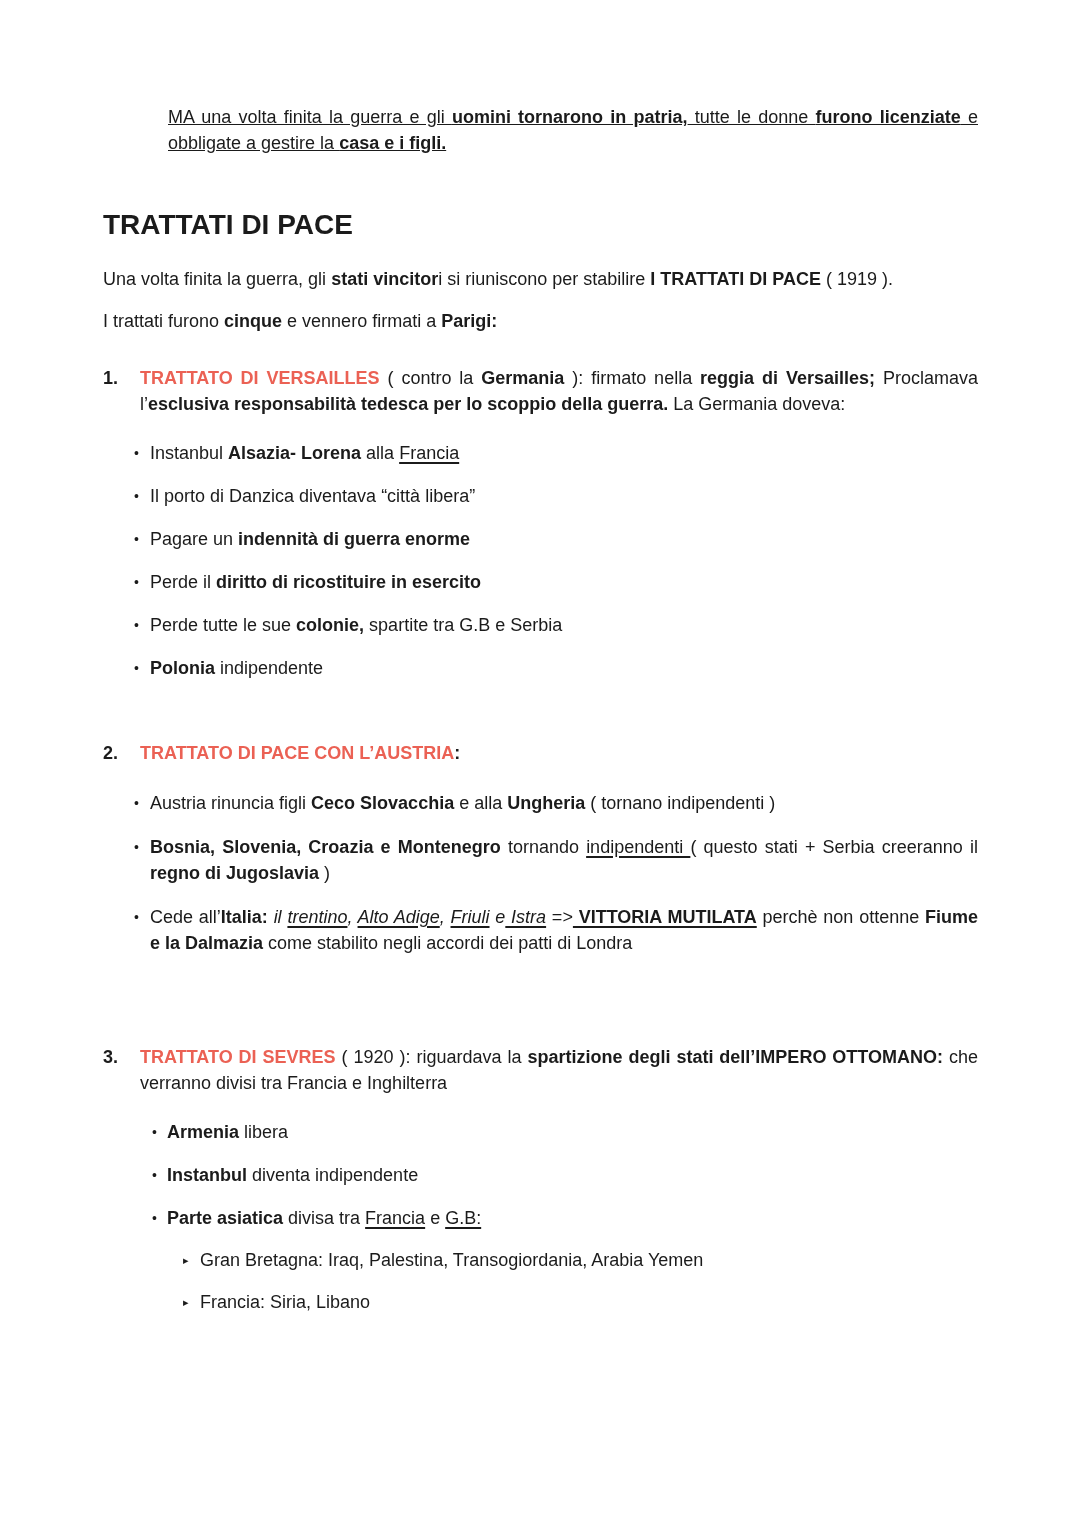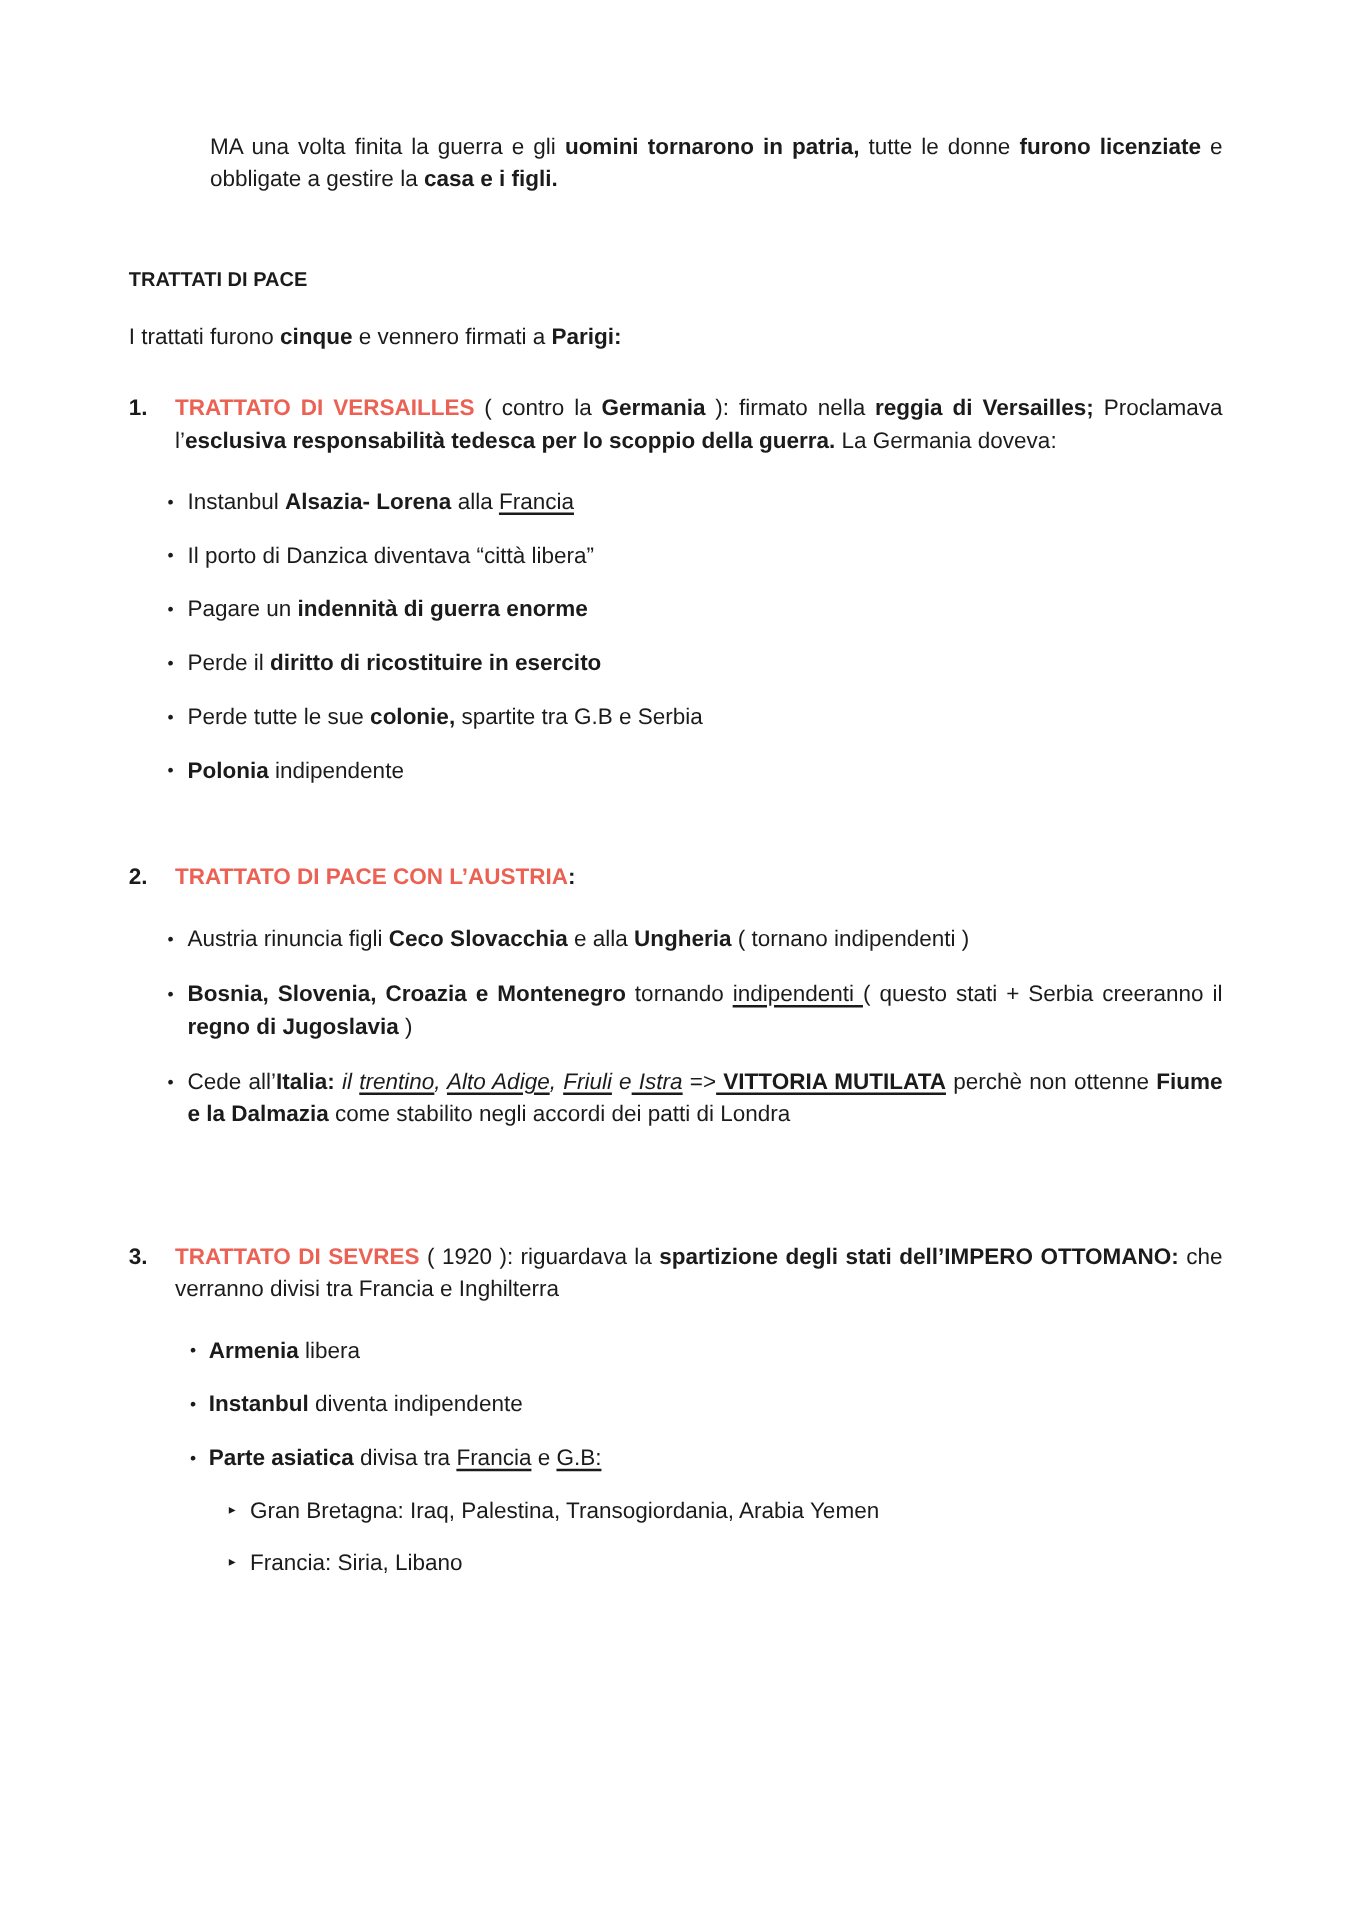--- a/index.html
+++ b/index.html
@@ -17,22 +17,22 @@
     font-size:18px;line-height:26px;
   }
   
   .b{font-weight:bold;}
   .i{font-style:italic;}
   .u{text-decoration:underline;text-decoration-thickness:1.5px;text-underline-offset:3px;margin-top:36px;}
   .red{color:var(--accent,#EB6154);font-weight:bold;}
 
   
   .para{margin:0;text-align:justify;}
-  .intro{margin-left:65px;}
-  .heading{margin:54px 0 0 0;font-size:16px;line-height:30px;font-weight:bold;text-align:left;}
+  .intro{margin-left:65px;text-decoration:underline;}
+  .heading{margin:54px 0 0 0;font-size:28px;line-height:30px;font-weight:bold;text-align:left;}
   .body-md{margin-top:26px;}
   .body-sm{margin-top:16px;}
 
   .num-item{display:flex;text-align:justify;}
   .num-item .num{flex:0 0 37px;font-weight:bold;}
   .num-item .num-body{flex:1;}
   .n1{margin-top:31px;}
   .n2{margin-top:59px;}
   .n3{margin-top:88px;}
 
@@ -57,20 +57,21 @@
   .g4{margin-top:16px;}
   .g4 .bullet + .bullet{margin-top:16px;}
 </style>
 </head>
 <body>
 
 <div class="page">
   <div class="content" id="doc-root">
       <div class="para intro"><span>MA una volta finita la guerra e gli </span><span class="b">uomini tornarono in patria,</span><span> tutte le donne </span><span class="b">furono licenziate</span><span> e obbligate a gestire la </span><span class="b">casa e i figli.</span></div>
       <div class="heading"><span>TRATTATI DI PACE</span></div>
+      <div class="para body-md"><span>Una volta finita la guerra, gli </span><span class="b">stati vincitor</span><span>i si riuniscono per stabilire </span><span class="b">I TRATTATI DI PACE</span><span> ( 1919 ).</span></div>
       <div class="para body-sm"><span>I trattati furono </span><span class="b">cinque</span><span> e vennero firmati a </span><span class="b">Parigi:</span></div>
       <div class="num-item n1">
         <span class="num">1.</span>
         <div class="num-body"><span class="red">TRATTATO DI VERSAILLES</span><span> ( contro la </span><span class="b">Germania</span><span> ): firmato nella </span><span class="b">reggia di Versailles;</span><span> Proclamava l’</span><span class="b">esclusiva responsabilità tedesca per lo scoppio della guerra.</span><span> La Germania doveva:</span></div>
       </div>
       <div class="g1">
         <div class="bullet lvl1">
           <span class="marker">•</span>
           <span><span>Instanbul </span><span class="b">Alsazia- Lorena</span><span> alla </span><span class="u">Francia</span></span>
         </div>

